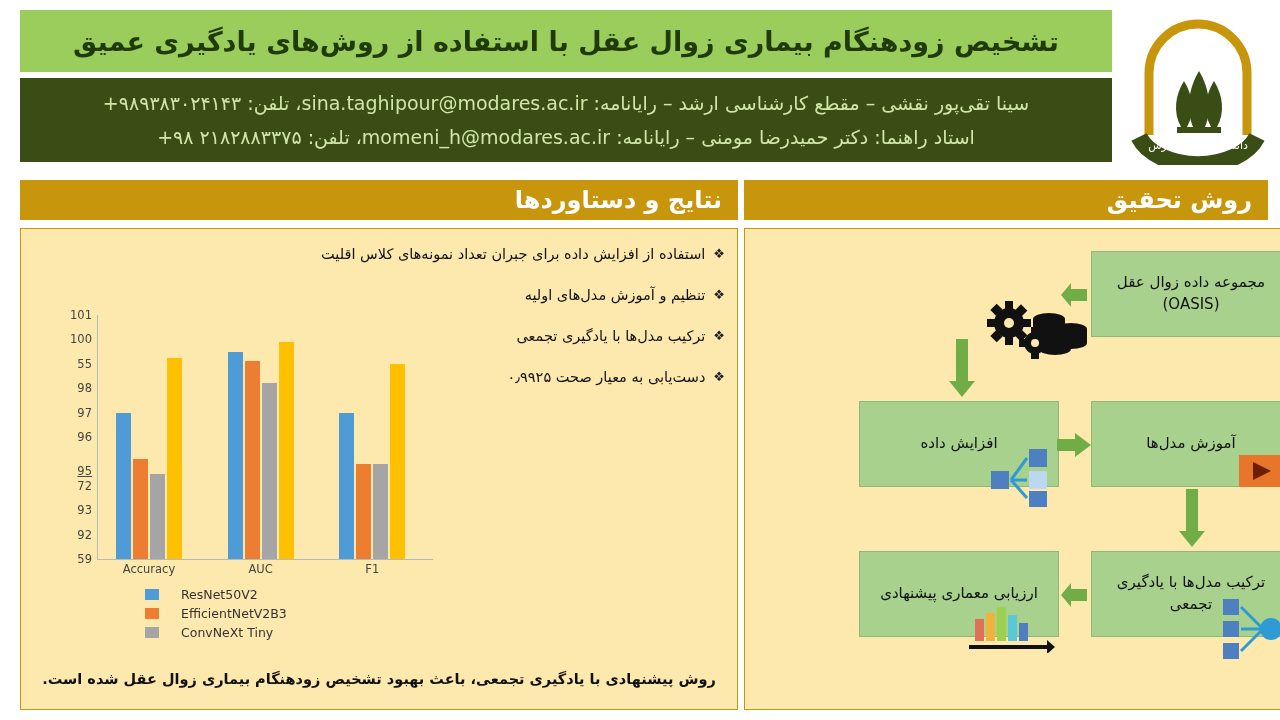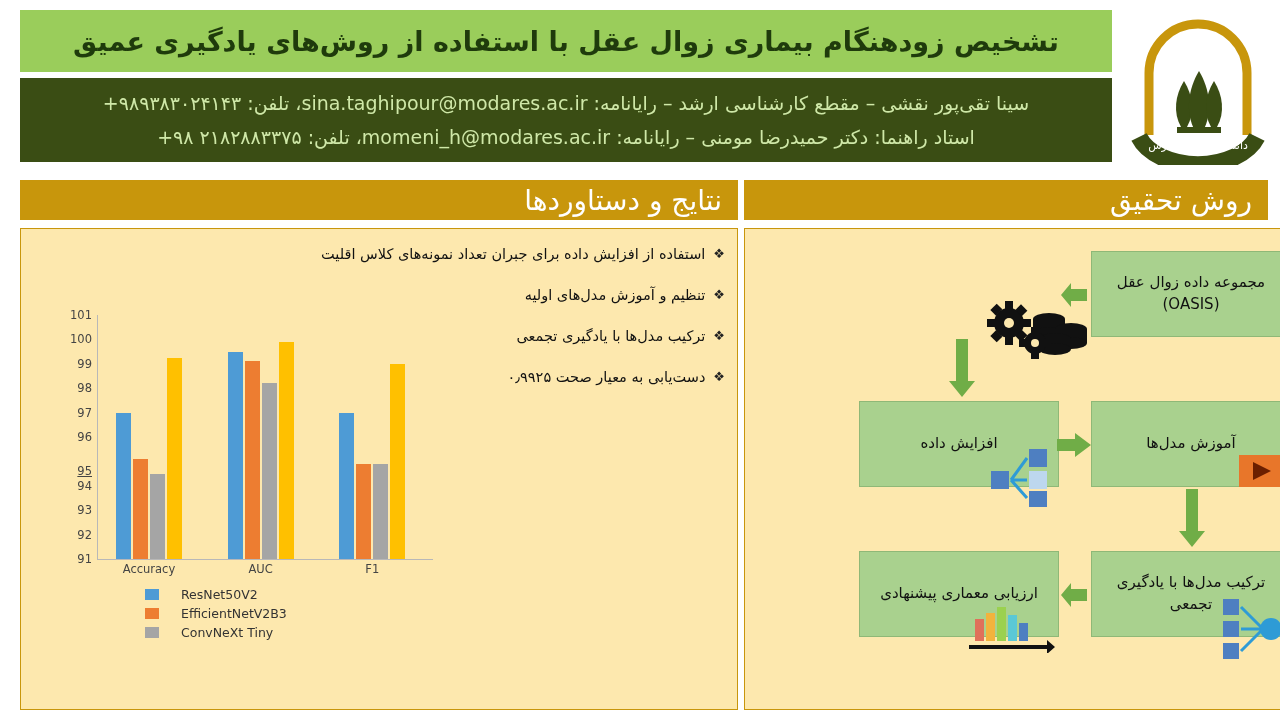--- a/index.html
+++ b/index.html
@@ -61,22 +61,22 @@
   
   .sec-head {
     position: absolute;
     height: 40px;
     background: #C8960C;
     display: flex; align-items: center;
     padding: 0 16px;
   }
   .sec-head .sec-title {
     color: #ffffff;
-    font-weight: normal;
-    font-size: 28px;
+    font-weight: bold;
+    font-size: 24px;
     white-space: nowrap;
   }
   #head-results { left: 20px; top: 180px; width: 718px; justify-content: flex-start; }
   #head-method  { left: 744px; top: 180px; width: 524px; justify-content: flex-start; }
 
   
   .panel {
     position: absolute;
     background: #FDE8AE;
     border: 1px solid #C8960C;
@@ -238,29 +238,29 @@
         <span class="bullet-text">ترکیب مدل‌ها با یادگیری تجمعی</span>
       </div>
       <div class="bullet">
         <span class="bullet-icon">❖</span>
         <span class="bullet-text">دست‌یابی به معیار صحت ۰٫۹۹۲۵</span>
       </div>
     </div>
 
     <div class="chart-area">
       <div class="chart-plot" id="chart-plot">
-          <div class="ytick" style="top: 244px;">91</div>
+          <div class="ytick" style="top: 244px;">59</div>
           <div class="ytick" style="top: 219.6px;">92</div>
           <div class="ytick" style="top: 195.2px; margin-left: 28px;">93</div>
-          <div class="ytick" style="top: 170.8px;">94</div>
+          <div class="ytick" style="top: 170.8px;">72</div>
           <div class="ytick" style="top: 156px; text-decoration: underline;">95</div>
           <div class="ytick" style="top: 122px;">96</div>
           <div class="ytick" style="top: 97.6px;">97</div>
           <div class="ytick" style="top: 73.2px;">98</div>
-          <div class="ytick" style="top: 48.8px;">99</div>
+          <div class="ytick" style="top: 48.8px;">55</div>
           <div class="ytick" style="top: 24.4px;">100</div>
           <div class="ytick" style="top: 0px;">101</div>
           <div class="group" style="left: 18px;">
             <div class="bar" title="ResNet50V2: 97" style="height: 146.4px; background: rgb(78, 155, 213);"></div>
             <div class="bar" title="EfficientNetV2B3: 95.1" style="height: 100.04px; background: rgb(237, 125, 49);"></div>
             <div class="bar" title="ConvNeXt Tiny: 94.5" style="height: 85.4px; background: rgb(165, 165, 165);"></div>
             <div class="bar" title="Proposed: 99.25" style="height: 201.3px; background: rgb(255, 192, 0);"></div>
           </div>
           <div class="group" style="left: 129.667px;">
             <div class="bar" title="ResNet50V2: 99.5" style="height: 207.4px; background: rgb(78, 155, 213);"></div>
@@ -289,20 +289,21 @@
             <span class="legend-swatch" style="background: rgb(237, 125, 49);"></span>
             <span class="legend-label">EfficientNetV2B3</span>
           </div>
           <div class="legend-row">
             <span class="legend-swatch" style="background: rgb(165, 165, 165);"></span>
             <span class="legend-label">ConvNeXt Tiny</span>
           </div>
         </div>
     </div>
 
+    <div class="footnote">روش پیشنهادی با یادگیری تجمعی، باعث بهبود تشخیص زودهنگام بیماری زوال عقل شده است.</div>
   </div>
 
   <div class="panel" id="panel-method">
 
     <div class="flow-box" style="right:16px; top:22px; width:200px; height:86px;">
       <span>مجموعه داده زوال عقل (OASIS)</span>
     </div>
     <svg class="deco" style="right:212px; top:70px;" width="70" height="56" viewBox="0 0 70 56">
       <g fill="#111">
         <ellipse cx="24" cy="20" rx="16" ry="6"></ellipse>

